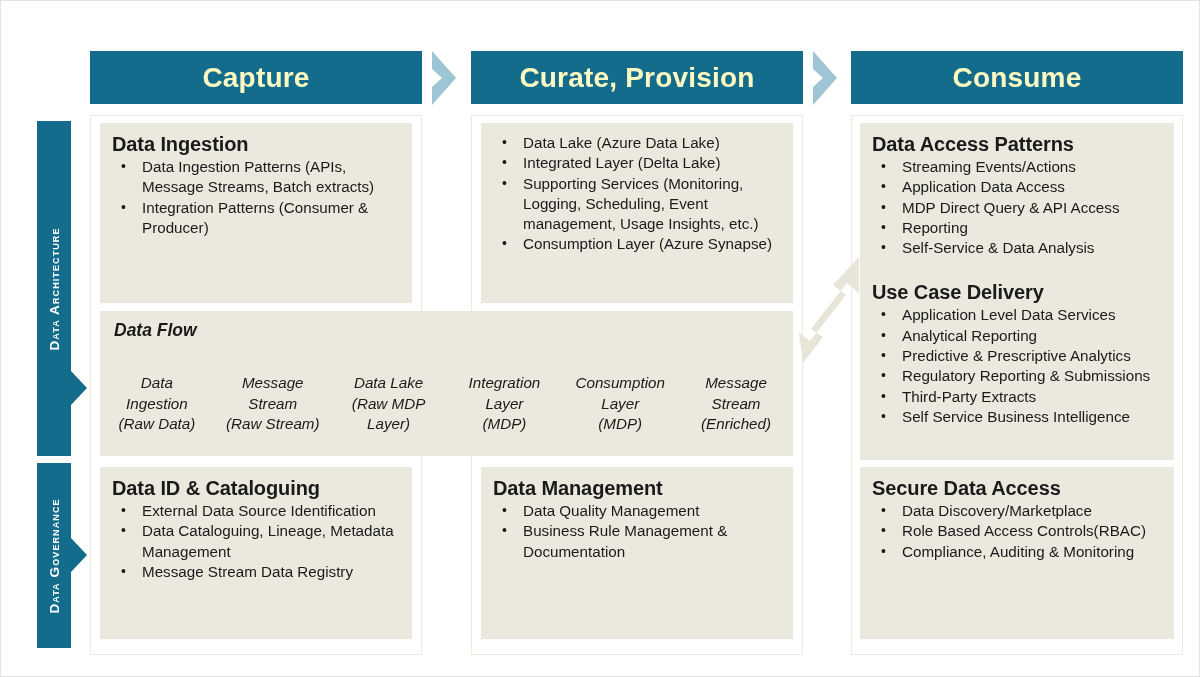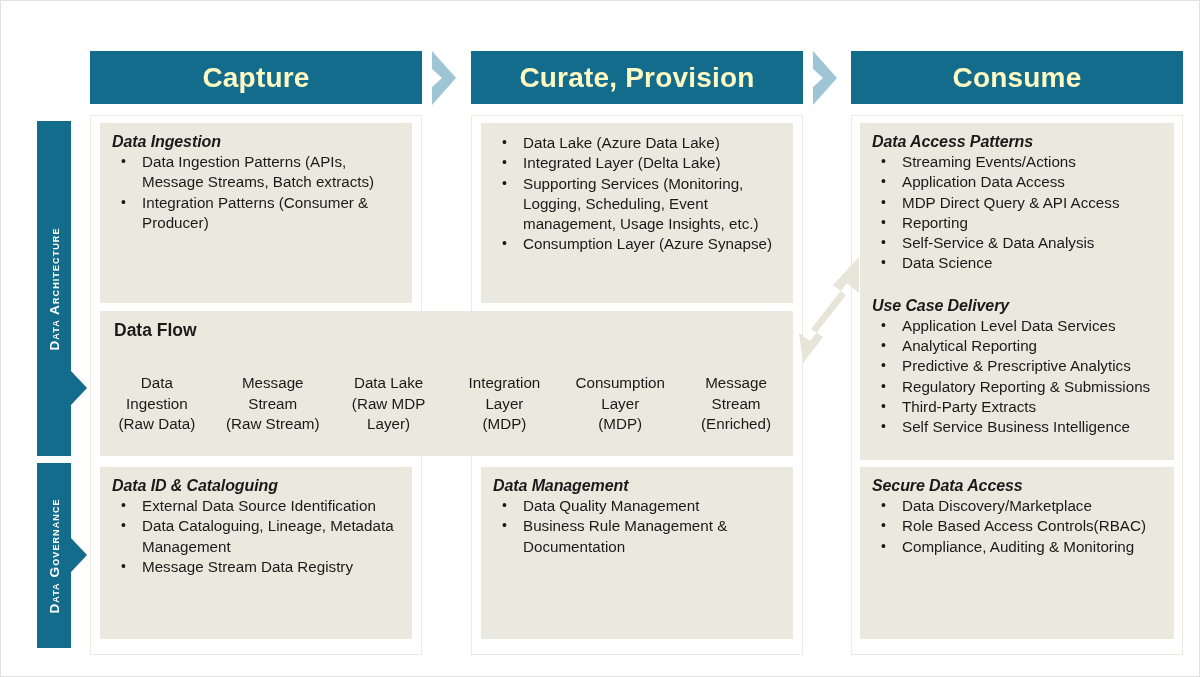--- a/index.html
+++ b/index.html
@@ -68,25 +68,24 @@
     box-sizing:border-box;
   }
   .panel{
     position:absolute;
     background:#EBE8DD;
     box-sizing:border-box;
     padding:10px 12px 8px 12px;
   }
   .panel h3{
     margin:0 0 1px 0;
-    font-size:16px;
+    font-size:20px;
     font-weight:bold;
     color:#1a1a1a;
     letter-spacing:-.1px;
-    font-style:italic;
   }
   .panel ul{
     margin:0;padding:0;list-style:none;
   }
   .panel li{
     position:relative;
     font-size:15.2px;
     line-height:20.3px;
     color:#1a1a1a;
     padding-left:30px;
@@ -98,20 +97,21 @@
     left:9px;top:-1px;
     font-size:14px;
     color:#1a1a1a;
   }
 
   
   #dataflow{
     position:absolute;
     background:#EBE8DD;
     box-sizing:border-box;
+    font-style:italic;
   }
   #dataflow .df-title{
     font-size:17.5px;font-weight:bold;color:#1a1a1a;
     padding:9px 0 6px 14px;
   }
   #dataflow .df-cells{
     position:absolute;
     left:0;right:0;
     top:41px;bottom:0;
     display:flex;
@@ -204,21 +204,20 @@
   </div>
 
   <div class="panel" style="left:859px;top:122px;width:314px;height:337px;">
     <h3>Data Access Patterns</h3>
     <ul>
       <li>Streaming Events/Actions</li>
       <li>Application Data Access</li>
       <li>MDP Direct Query &amp; API Access</li>
       <li>Reporting</li>
       <li>Self-Service &amp; Data Analysis</li>
-      <li>Data Science</li>
     </ul>
     <h3 style="margin-top:23px;">Use Case Delivery</h3>
     <ul>
       <li>Application Level Data Services</li>
       <li>Analytical Reporting</li>
       <li>Predictive &amp; Prescriptive Analytics</li>
       <li>Regulatory Reporting &amp; Submissions</li>
       <li>Third-Party Extracts</li>
       <li>Self Service Business Intelligence</li>
     </ul>

